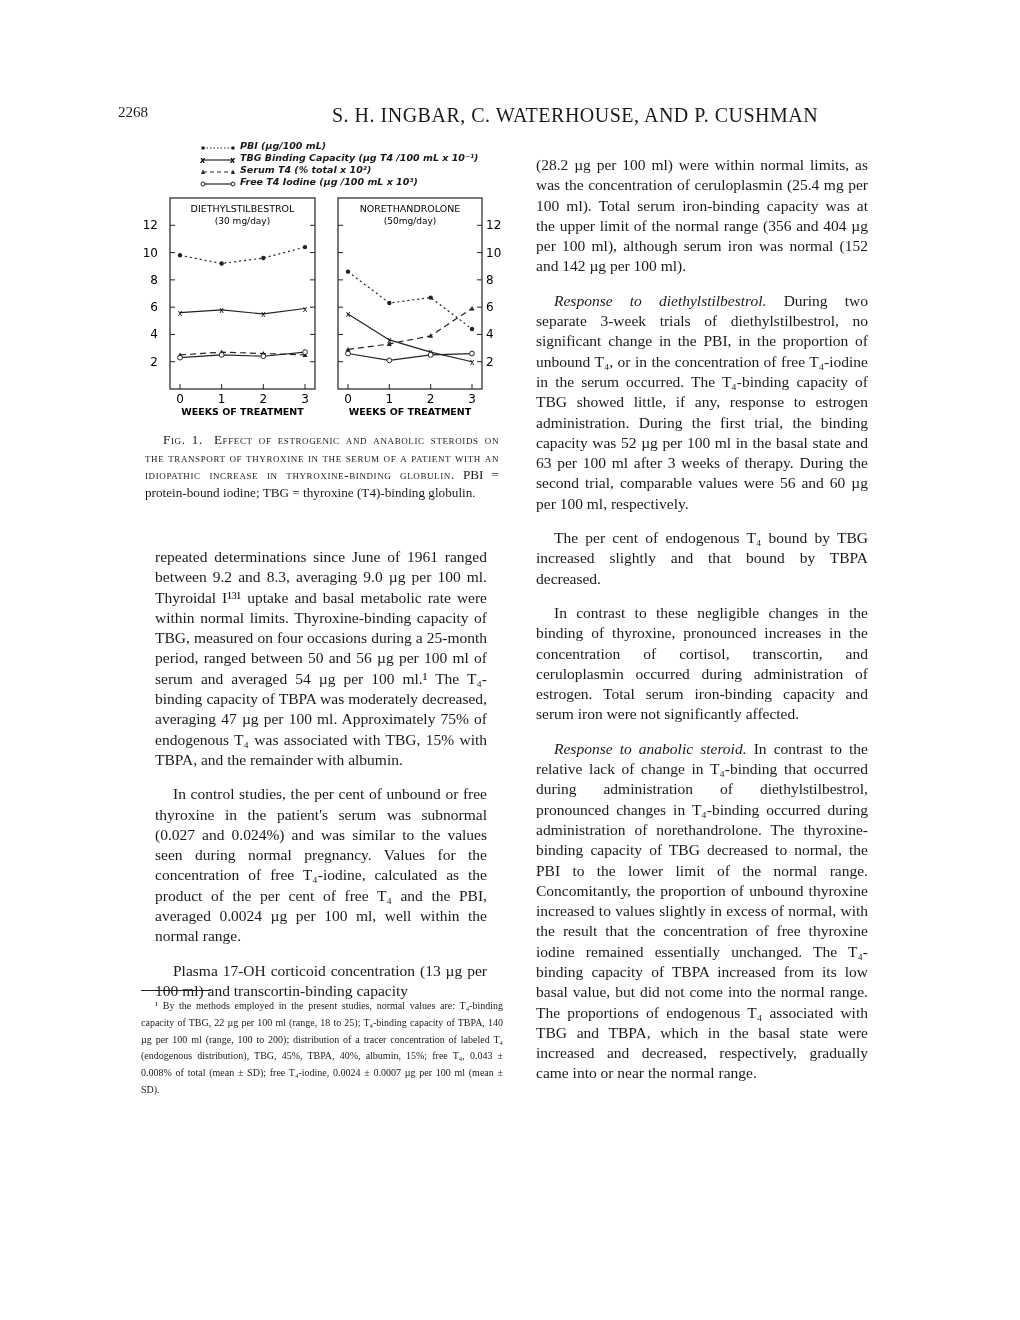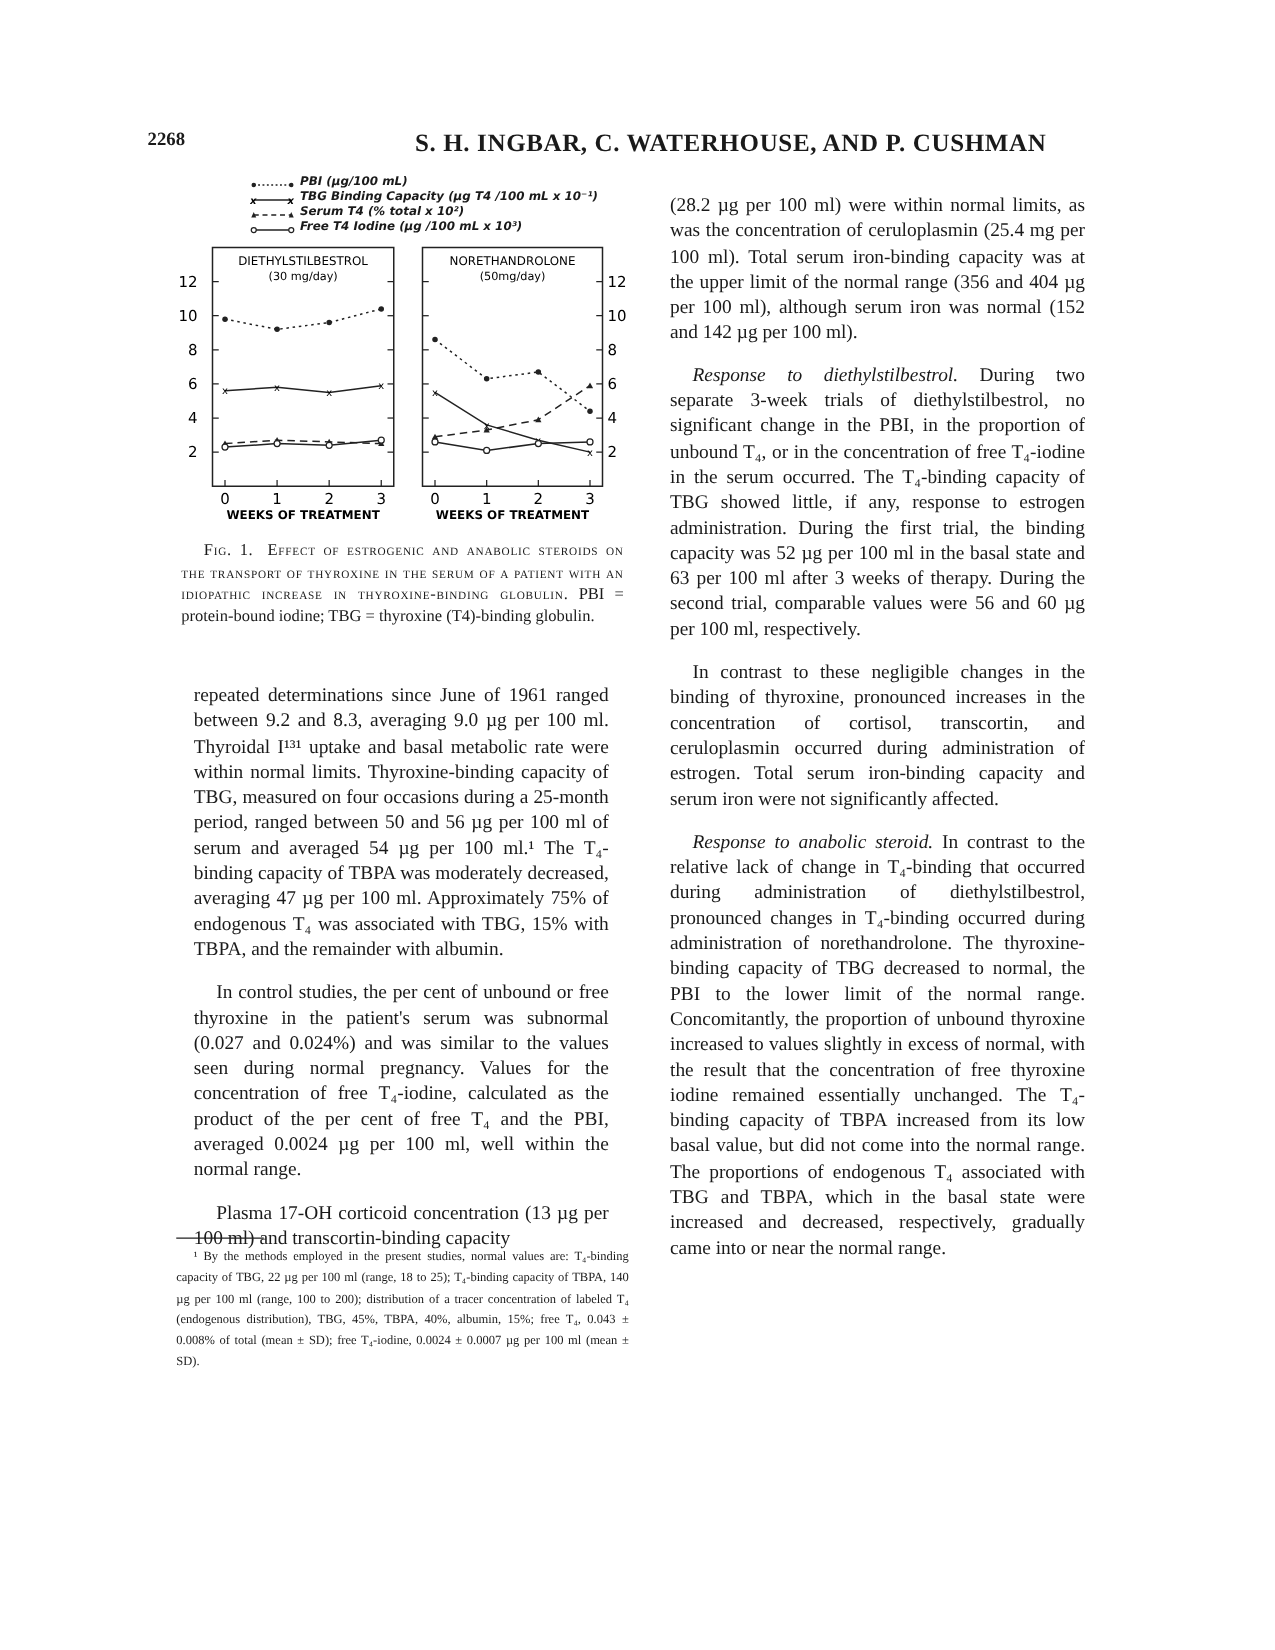--- a/index.html
+++ b/index.html
@@ -1,18 +1,18 @@
 <!DOCTYPE html>
 <html><head>
 <meta charset="utf-8">
 <style>
   html, body { margin: 0; padding: 0; background: #ffffff; }
   body { width: 1020px; height: 1320px; position: relative; overflow: hidden;
          font-family: "Liberation Serif", "DejaVu Serif", serif; color: #1a1a1a; }
-  .running-head { position: absolute; top: 104px; left: 118px; width: 780px; height: 22px; font-size: 15px; font-weight: bold; }
+  .running-head { position: absolute; top: 104px; left: 118px; width: 780px; height: 22px; font-size: 15px; }
   .page-num { position: absolute; left: 0; top: 0; }
   .authors { position: absolute; left: 214px; top: 0; letter-spacing: 0.5px; font-size: 20px; }
 
   .col { position: absolute; font-size: 15.5px; line-height: 20.3px; text-align: justify; }
   .col p { margin: 14px; text-indent: 18px; }
   .col p.noindent { text-indent: 0; }
   .left { left: 141px; width: 360px; }
   .right { left: 522px; width: 360px; top: 141px; }
   .it { font-style: italic; }
 
@@ -188,15 +188,16 @@
 </div>
 
 <div class="footnote-rule"></div>
 <div class="footnote">
   <p>¹ By the methods employed in the present studies, normal values are: T₄-binding capacity of TBG, 22 µg per 100 ml (range, 18 to 25); T₄-binding capacity of TBPA, 140 µg per 100 ml (range, 100 to 200); distribution of a tracer concentration of labeled T₄ (endogenous distribution), TBG, 45%, TBPA, 40%, albumin, 15%; free T₄, 0.043 ± 0.008% of total (mean ± SD); free T₄-iodine, 0.0024 ± 0.0007 µg per 100 ml (mean ± SD).</p>
 </div>
 
 <div class="col right">
   <p class="noindent">(28.2 µg per 100 ml) were within normal limits, as was the concentration of ceruloplasmin (25.4 mg per 100 ml). Total serum iron-binding capacity was at the upper limit of the normal range (356 and 404 µg per 100 ml), although serum iron was normal (152 and 142 µg per 100 ml).</p>
   <p><span class="it">Response to diethylstilbestrol.</span> <span>During two separate 3-week trials of diethylstilbestrol, no significant change in the PBI, in the proportion of unbound T₄, or in the concentration of free T₄-iodine in the serum occurred. The T₄-binding capacity of TBG showed little, if any, response to estrogen administration. During the first trial, the binding capacity was 52 µg per 100 ml in the basal state and 63 per 100 ml after 3 weeks of therapy. During the second trial, comparable values were 56 and 60 µg per 100 ml, respectively.</span></p>
+  <p>The per cent of endogenous T₄ bound by TBG increased slightly and that bound by TBPA decreased.</p>
   <p>In contrast to these negligible changes in the binding of thyroxine, pronounced increases in the concentration of cortisol, transcortin, and ceruloplasmin occurred during administration of estrogen. Total serum iron-binding capacity and serum iron were not significantly affected.</p>
   <p><span class="it">Response to anabolic steroid.</span> <span>In contrast to the relative lack of change in T₄-binding that occurred during administration of diethylstilbestrol, pronounced changes in T₄-binding occurred during administration of norethandrolone. The thyroxine-binding capacity of TBG decreased to normal, the PBI to the lower limit of the normal range. Concomitantly, the proportion of unbound thyroxine increased to values slightly in excess of normal, with the result that the concentration of free thyroxine iodine remained essentially unchanged. The T₄-binding capacity of TBPA increased from its low basal value, but did not come into the normal range. The proportions of endogenous T₄ associated with TBG and TBPA, which in the basal state were increased and decreased, respectively, gradually came into or near the normal range.</span></p>
 </div>
 
 </body></html>

